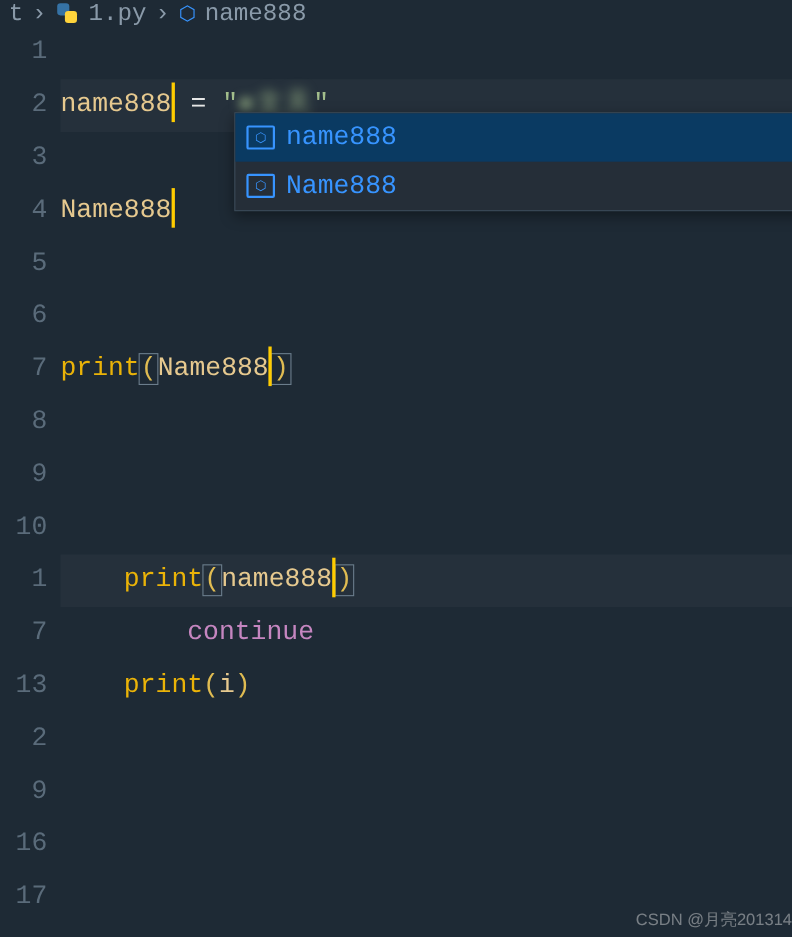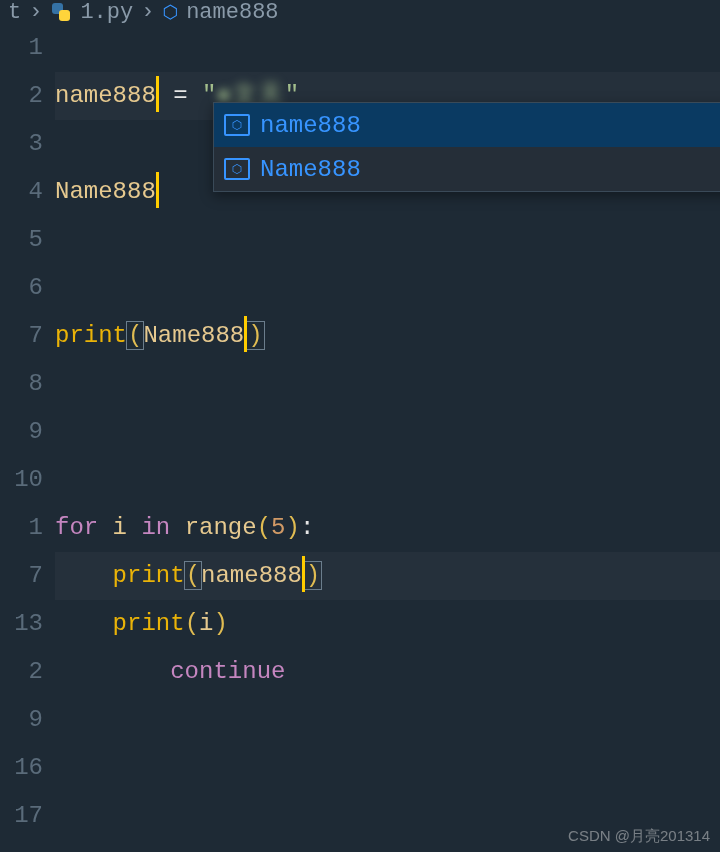--- a/index.html
+++ b/index.html
@@ -114,21 +114,21 @@
     justify-content: center;
     width: 26px; height: 22px;
     border: 2px solid #3794ff;
     border-radius: 2px;
     font-size: 12px;
     color: #3794ff;
   }
   .watermark {
     position: absolute;
     bottom: 6px;
-    right: 10px;
+    right: 0;
     font-size: 15px;
     color: rgba(230,230,230,0.45);
     font-family: sans-serif;
   }
 </style>
 </head>
 <body>
 
 <div class="breadcrumb">
   <span>t</span>
@@ -165,24 +165,23 @@
     <div class="line"></div>
     <div class="line hl-line"><span class="var">name888</span><span class="cursor"></span><span class="op"> = </span><span class="str">"</span><span class="str obscured">●文天</span><span class="str">"</span></div>
     <div class="line"></div>
     <div class="line"><span class="var">Name888</span><span class="cursor"></span></div>
     <div class="line"></div>
     <div class="line"></div>
     <div class="line"><span class="func">print</span><span class="paren paren-hl">(</span><span class="var">Name888</span><span class="cursor"></span><span class="paren paren-hl">)</span></div>
     <div class="line"></div>
     <div class="line"></div>
     <div class="line"></div>
-    <div class="line"><span class="kw">for</span><span class="var"> i </span><span class="kw">in</span><span class="builtin"> range</span><span class="paren">(</span><span class="num">5</span><span class="paren">)</span><span class="op">:</span></div>
     <div class="line hl-line">    <span class="func">print</span><span class="paren paren-hl">(</span><span class="var">name888</span><span class="cursor"></span><span class="paren paren-hl">)</span></div>
+    <div class="line">        <span class="kw">continue</span></div>
     <div class="line">    <span class="func">print</span><span class="paren">(</span><span class="var">i</span><span class="paren">)</span></div>
-    <div class="line">        <span class="kw">continue</span></div>
     <div class="line"></div>
 
     <div class="suggest">
       <div class="suggest-row selected">
         <span class="suggest-icon">⬡</span>
         <span>name888</span>
       </div>
       <div class="suggest-row">
         <span class="suggest-icon">⬡</span>
         <span>Name888</span>

